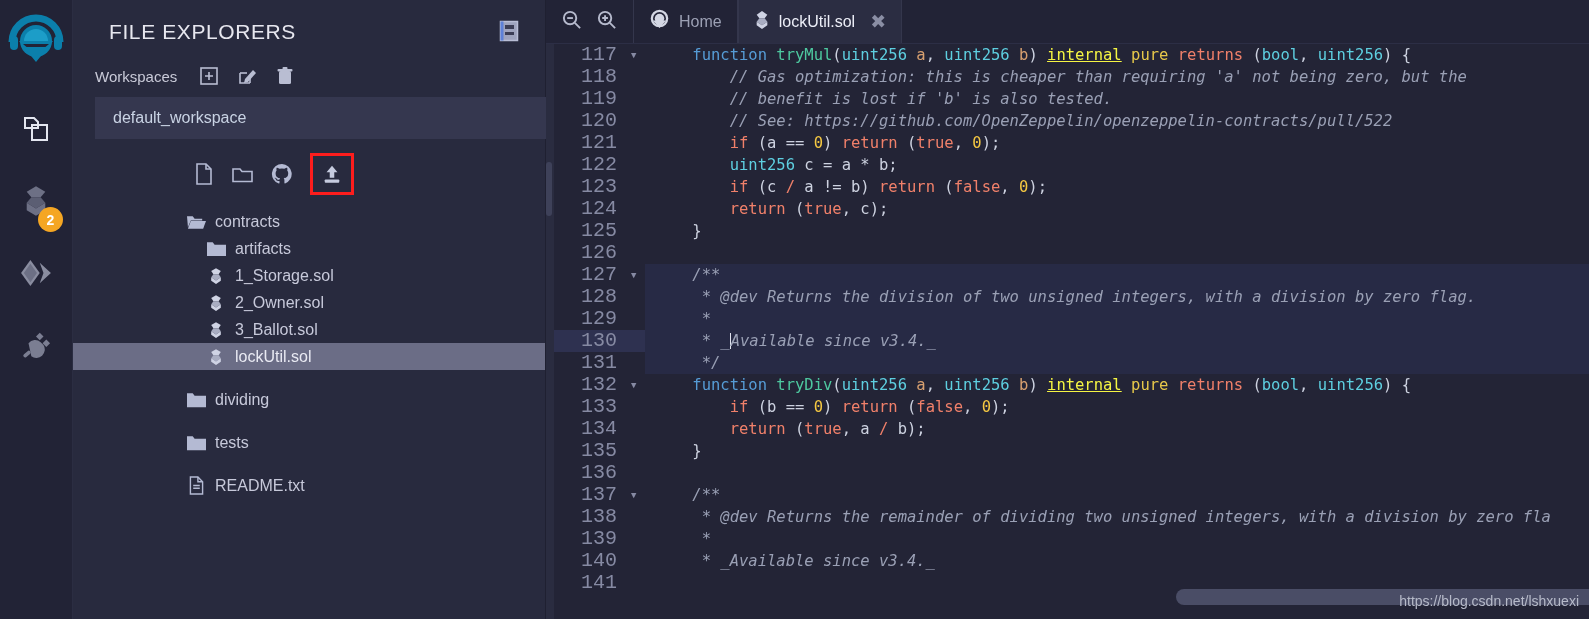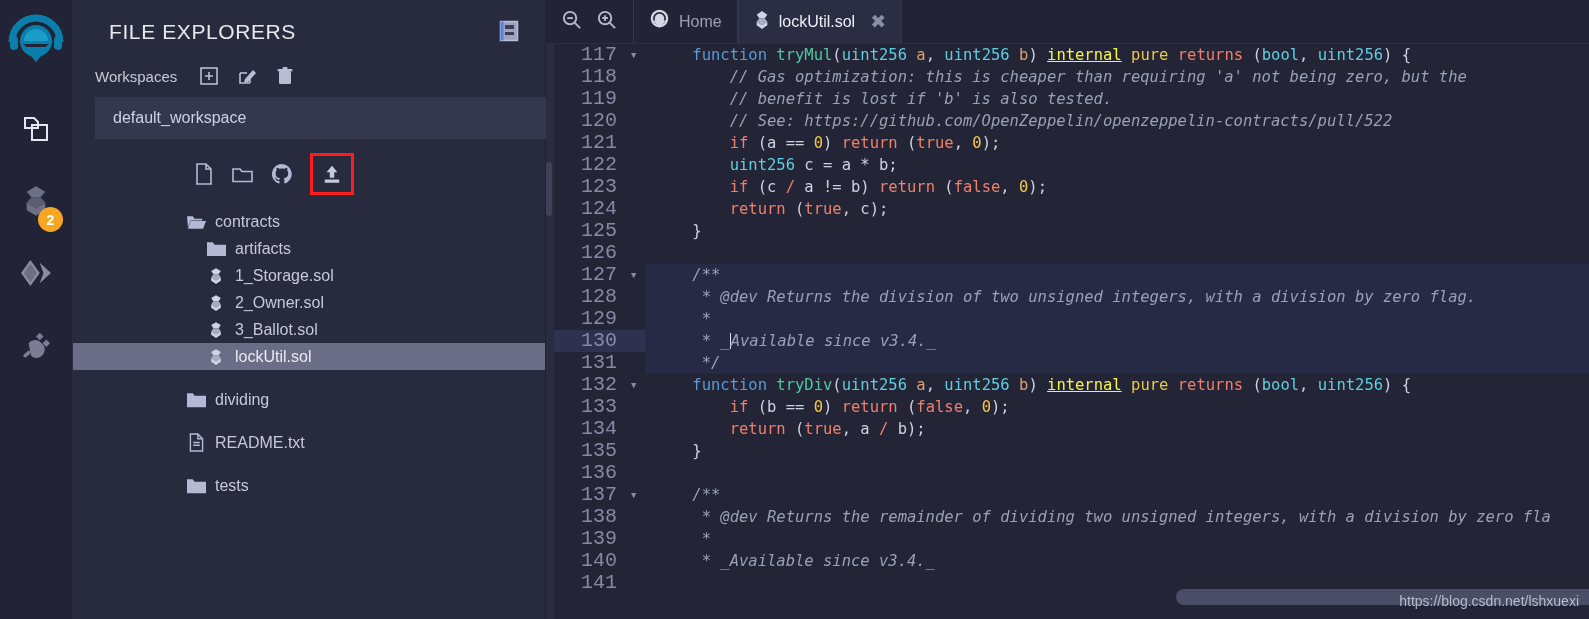--- a/index.html
+++ b/index.html
@@ -335,35 +335,35 @@
         <div class="tree-row d1">
           <span class="tree-ico">
             <svg viewBox="0 0 20 16" width="19" height="16" fill="#b4bad3">
               <path d="M0 1 h6 l2 2.5 h12 v12 h-20 z"></path>
             </svg>
           </span>
           <span>dividing</span>
         </div>
         <div class="tree-row d1">
           <span class="tree-ico">
+            <svg viewBox="0 0 20 16" width="19" height="16" fill="#b4bad3">
+              <path d="M0 1 h6 l2 2.5 h12 v12 h-20 z"></path>
+            </svg>
+          </span>
+          <span>tests</span>
+        </div>
+        <div class="tree-row d1">
+          <span class="tree-ico">
             <svg viewBox="0 0 16 20" width="15" height="19" fill="none" stroke="#b4bad3" stroke-width="1.5">
               <path d="M1.5 1 h8 l5 5 v13 h-13 z"></path>
               <path d="M9.5 1 v5 h5"></path>
               <path d="M4.5 10 h7 M4.5 13 h7"></path>
             </svg>
           </span>
           <span>README.txt</span>
-        </div>
-        <div class="tree-row d1">
-          <span class="tree-ico">
-            <svg viewBox="0 0 20 16" width="19" height="16" fill="#b4bad3">
-              <path d="M0 1 h6 l2 2.5 h12 v12 h-20 z"></path>
-            </svg>
-          </span>
-          <span>tests</span>
         </div>
       </div>
   </div>
 
   <div class="editor">
 
     <div class="tabbar">
       <div class="zoom-group">
         <span>
           <svg viewBox="0 0 22 22" width="21" height="21" fill="none" stroke="#b6bacd" stroke-width="2">

